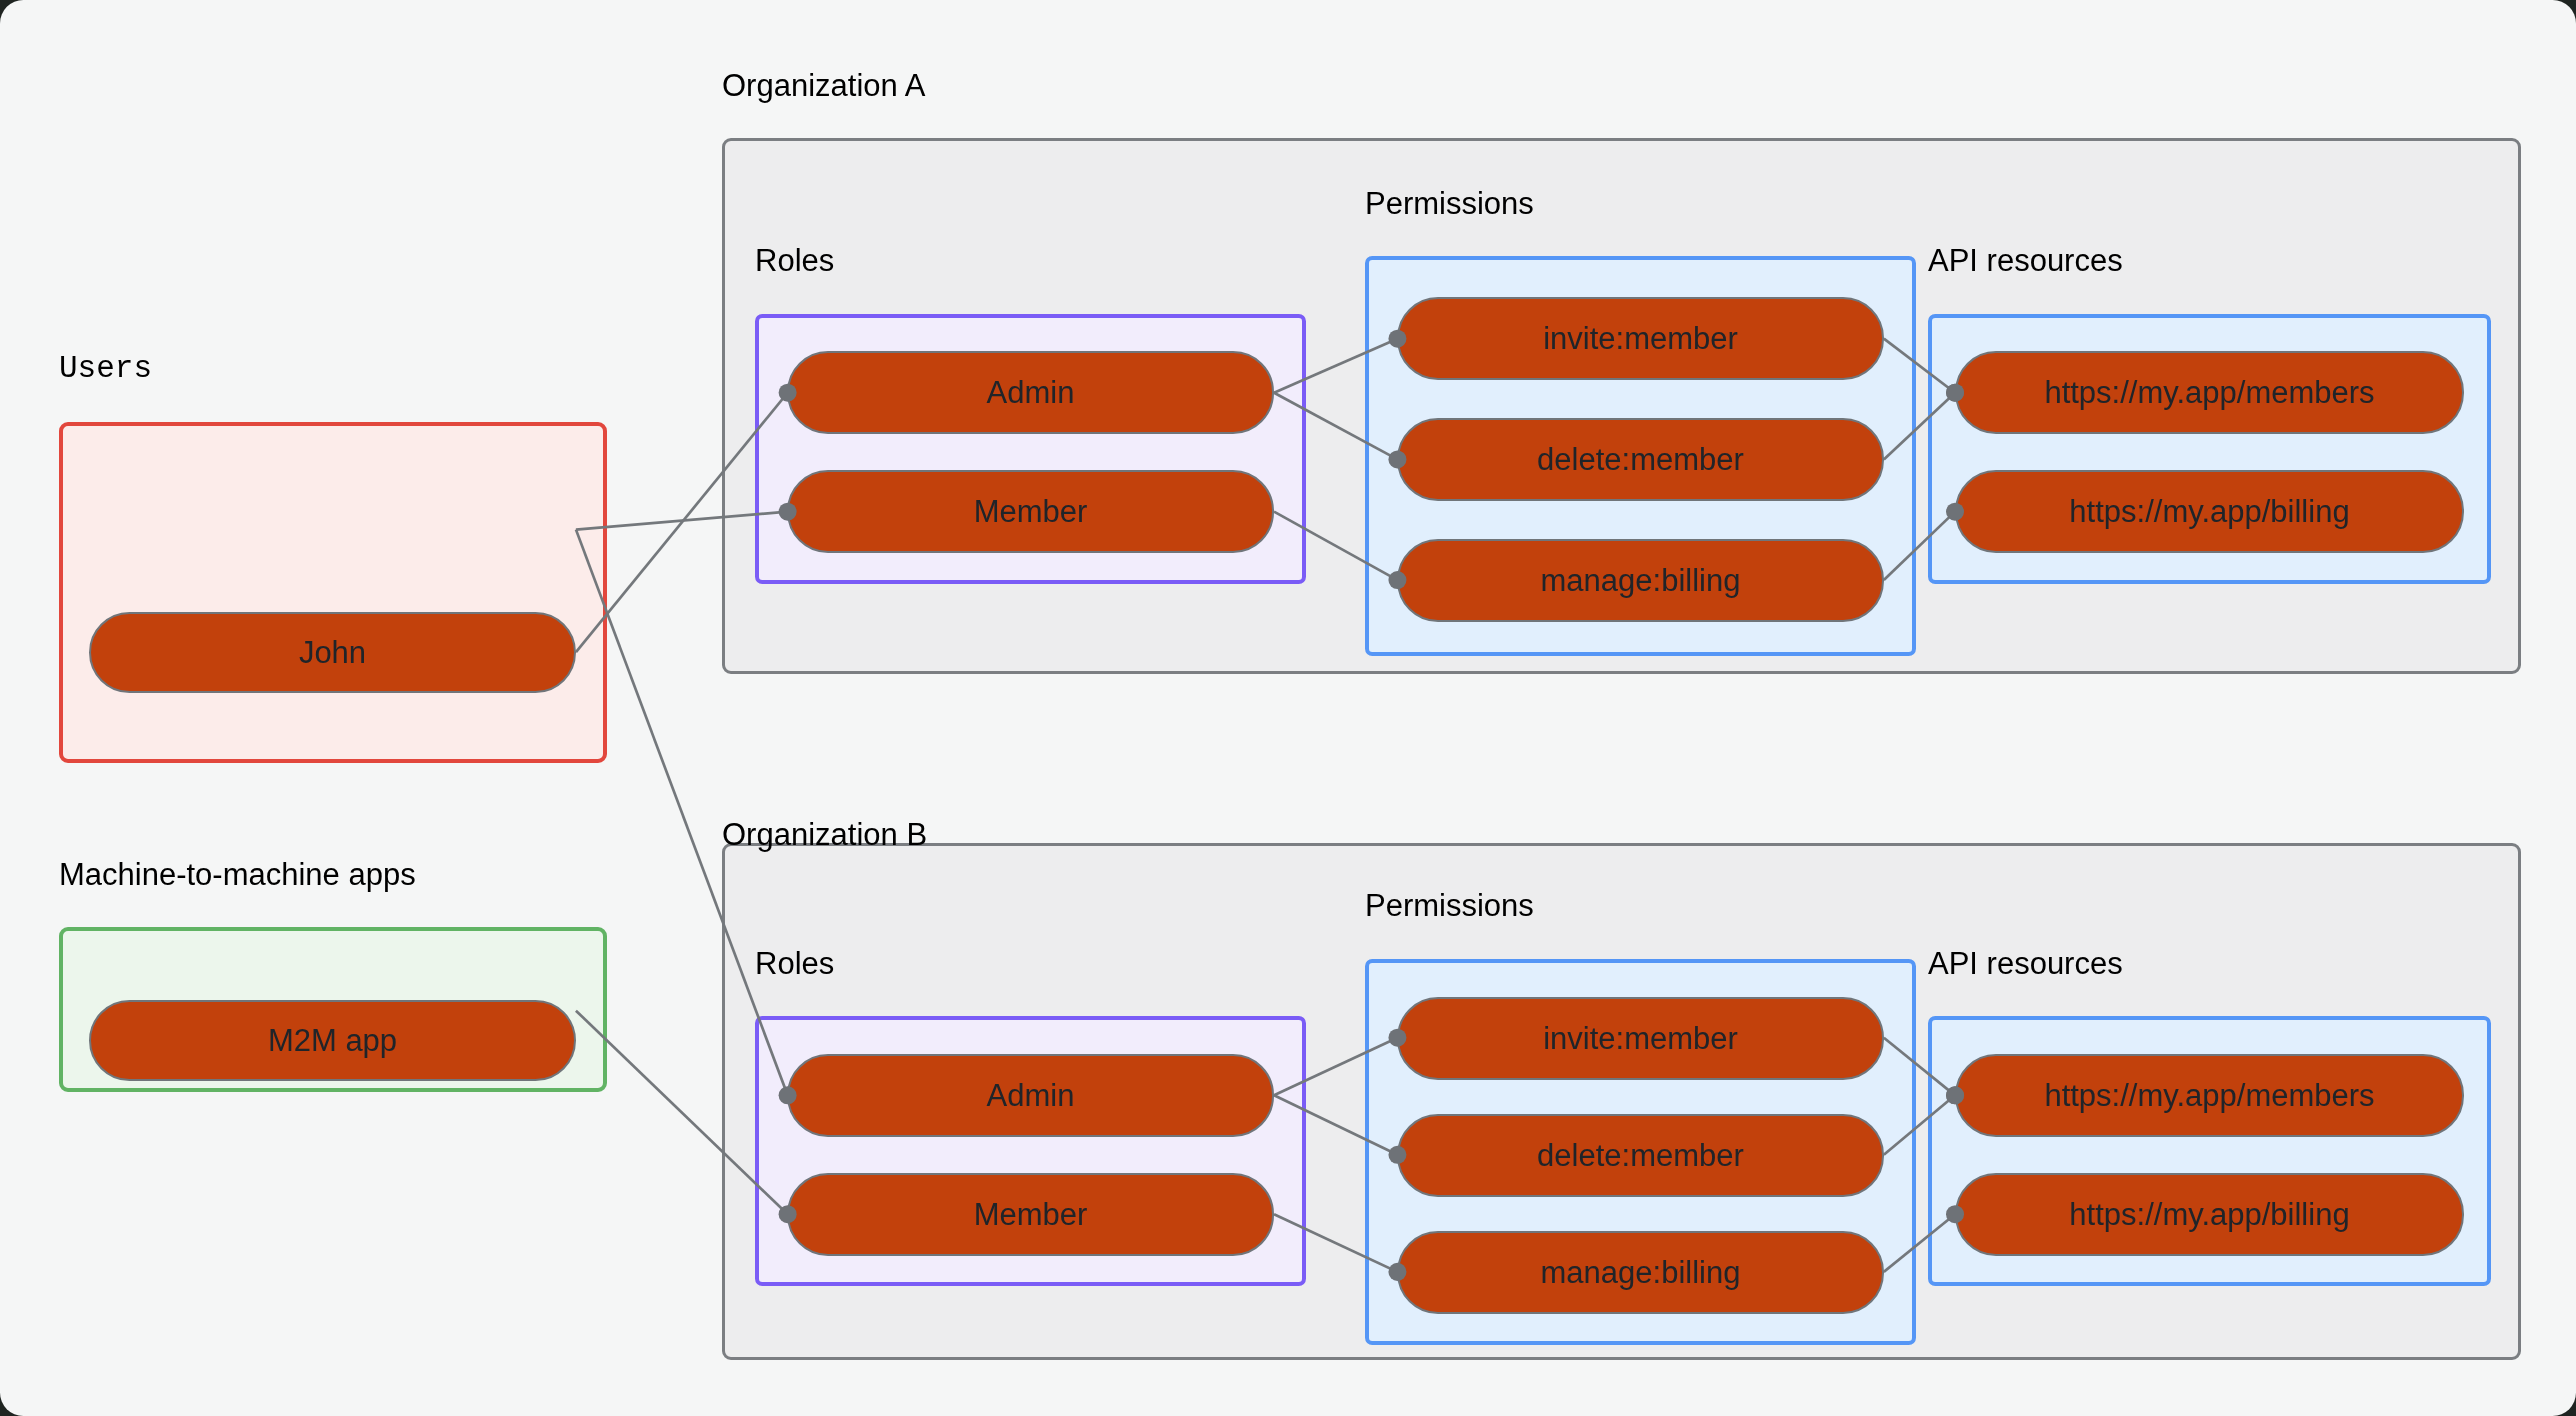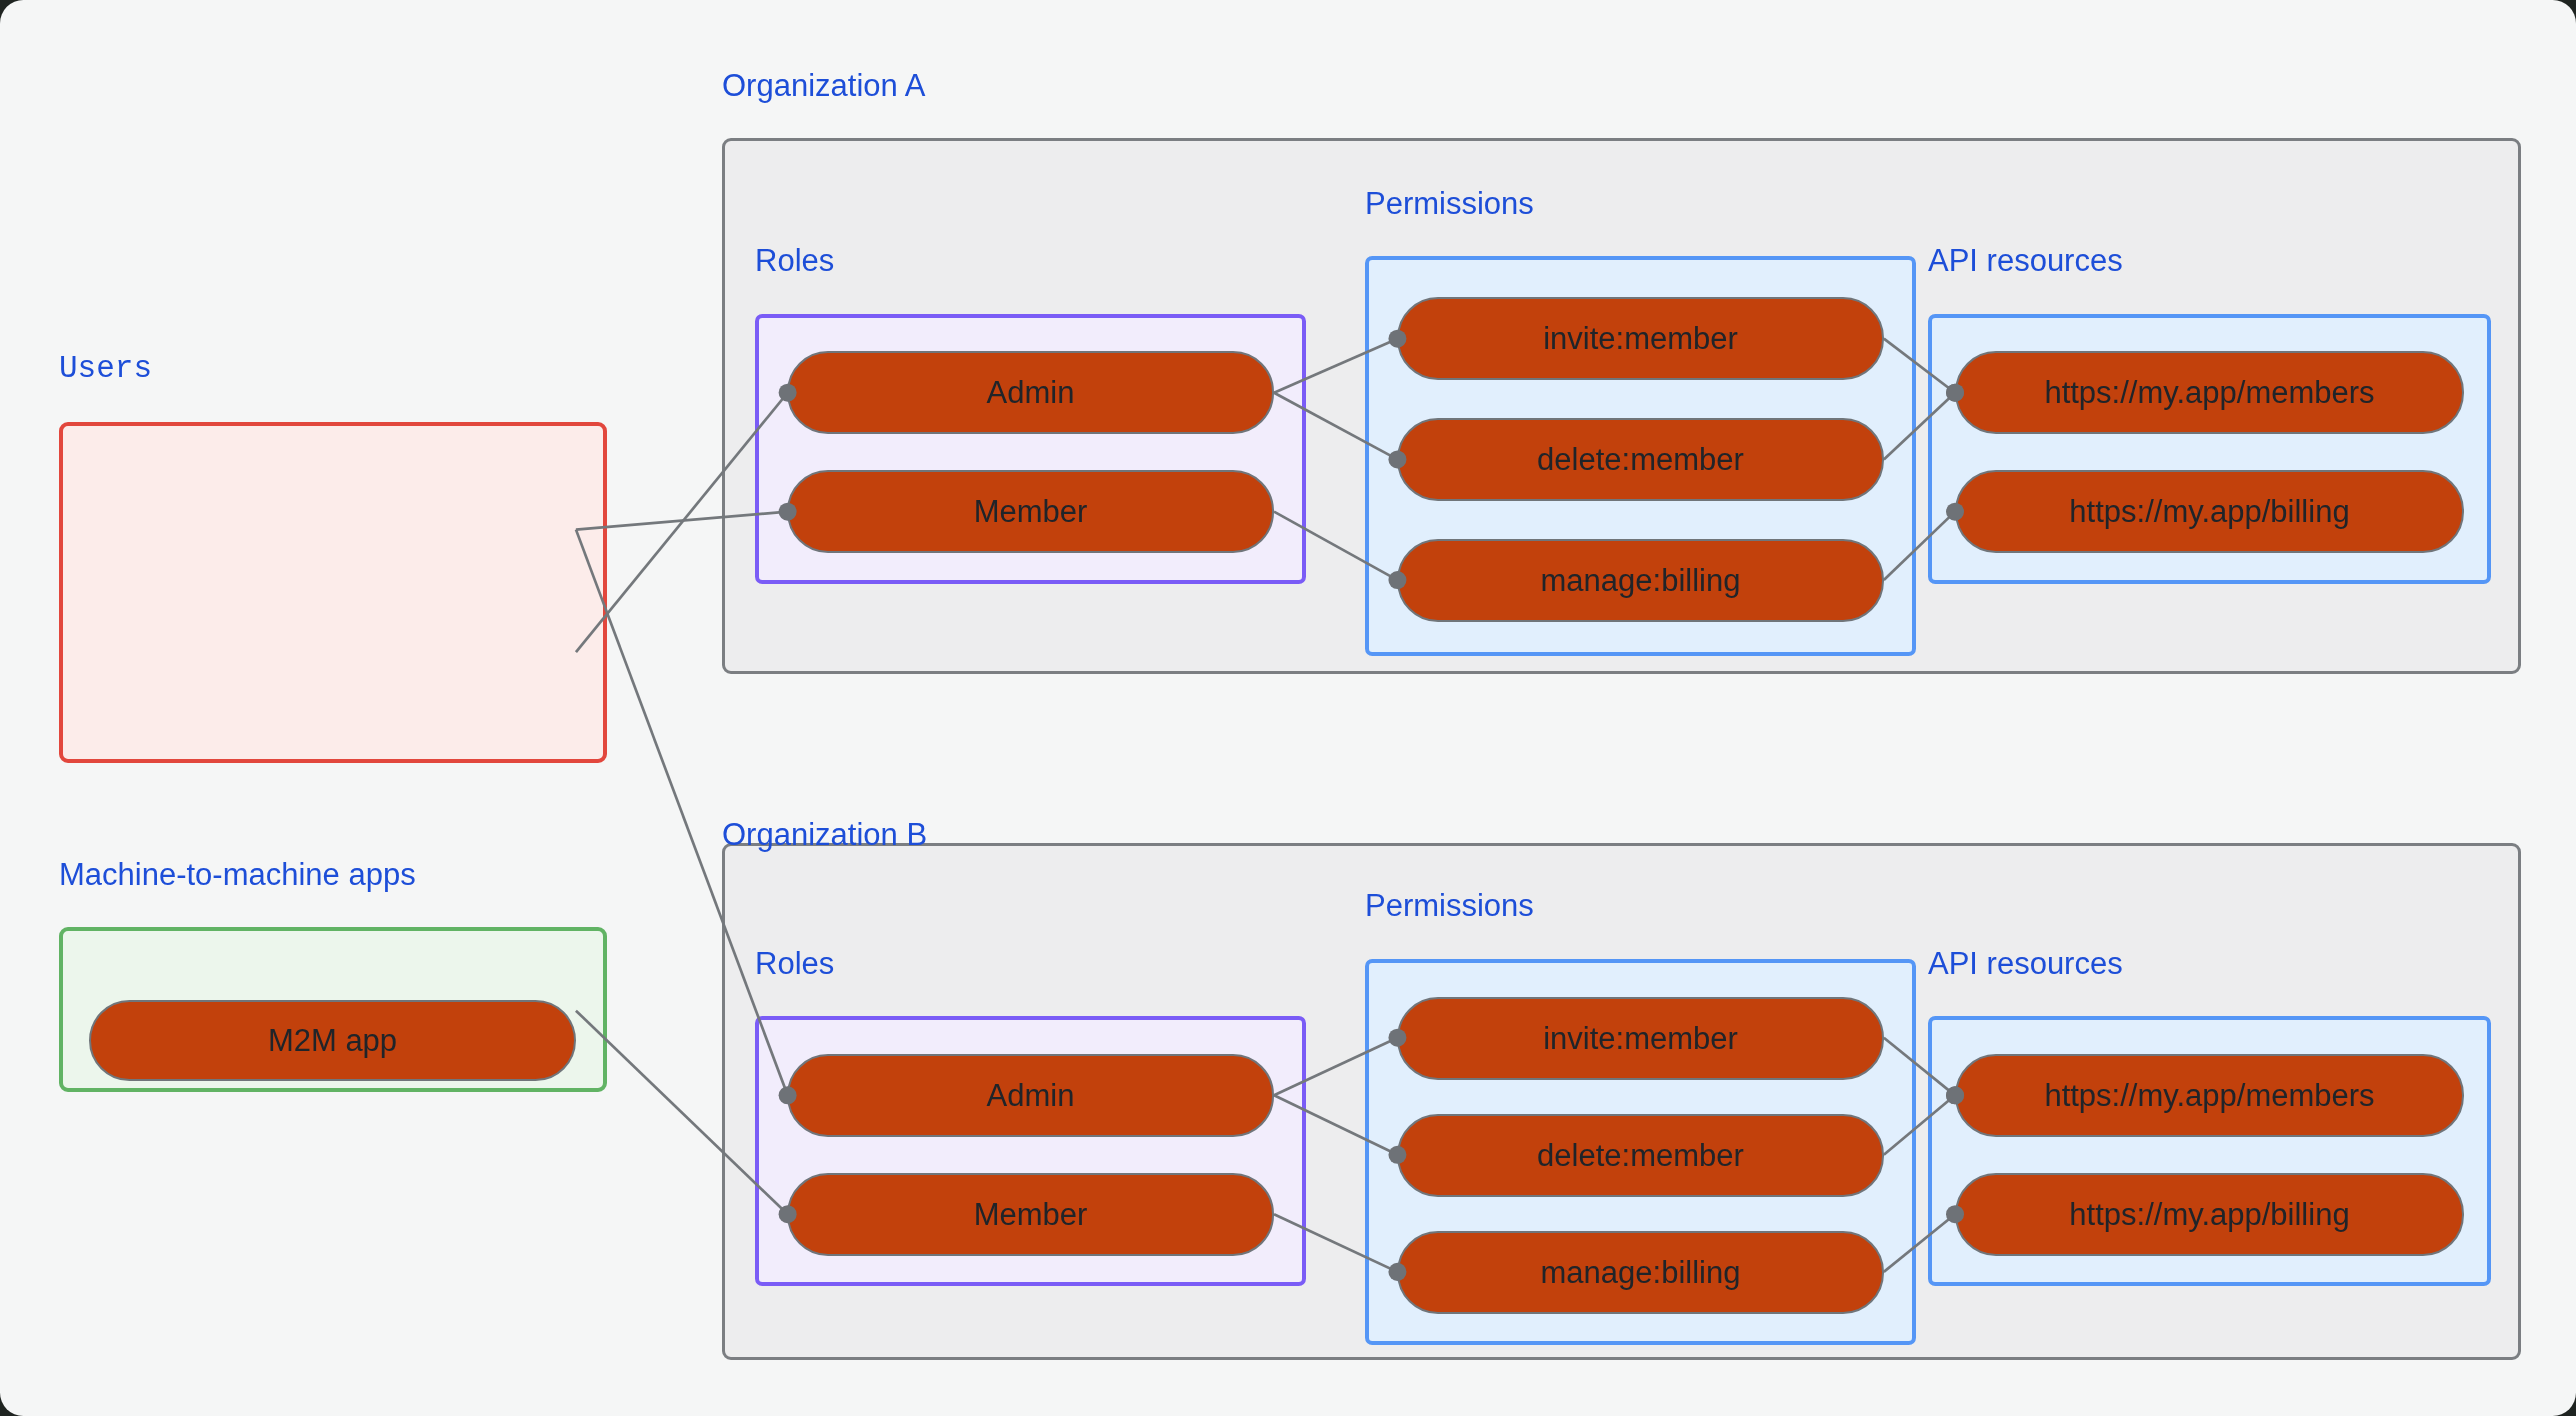--- a/index.html
+++ b/index.html
@@ -16,21 +16,21 @@
     overflow:hidden;
   }
   .group-box{position:absolute;border-radius:9px;box-sizing:border-box;z-index:1;}
   .users-box{background:#fcecea;border:4.5px solid #e2473d;}
   .m2m-box{background:#ecf6ec;border:4.5px solid #61b364;}
   .org-box{background:#ededee;border:3.6px solid #7b7e82;}
   .roles-box{background:#f2edfc;border:4.5px solid #7a5cf6;border-radius:7.2px;}
   .blue-box{background:#e1effd;border:4.5px solid #5596f6;border-radius:7.2px;}
   .section-label{
     position:absolute;z-index:2;
-    font-size:31px;font-weight:500;color:#1d4ed8;
+    font-size:31px;font-weight:500;color:#000000;
     line-height:37px;white-space:nowrap;
   }
   .pill{
     position:absolute;z-index:2;
     display:flex;align-items:center;justify-content:center;
     background:#c2410c;border:2.7px solid #70757a;border-radius:41px;
     font-size:31px;color:#202429;box-sizing:border-box;
     white-space:nowrap;
   }
   #edges{
@@ -40,20 +40,21 @@
   .edge{stroke:#74787c;stroke-width:3;fill:none;}
   .edge-dot{fill:#6e7277;stroke:none;}
 </style>
 </head>
 <body>
 
 <div id="canvas">
 
   <div class="section-label" style="left:59px;top:350px;font-family:Liberation Mono, monospace;">Users</div>
   <div class="group-box users-box" style="left:59px;top:422px;width:548px;height:341px;"></div>
+  <div class="pill" style="left:89px;top:612px;width:487px;height:81px;">John</div>
 
   <div class="section-label" style="left:59px;top:856px;">Machine-to-machine apps</div>
   <div class="group-box m2m-box" style="left:59px;top:927px;width:548px;height:165px;"></div>
   <div class="pill" style="left:89px;top:1000px;width:487px;height:81px;">M2M app</div>
 
   <div class="section-label" style="left:722px;top:67px;">Organization A</div>
   <div class="group-box org-box" style="left:722px;top:138px;width:1799px;height:536px;"></div>
 
   <div class="section-label" style="left:755px;top:242px;">Roles</div>
   <div class="group-box roles-box" style="left:755px;top:314px;width:551px;height:270px;"></div>

